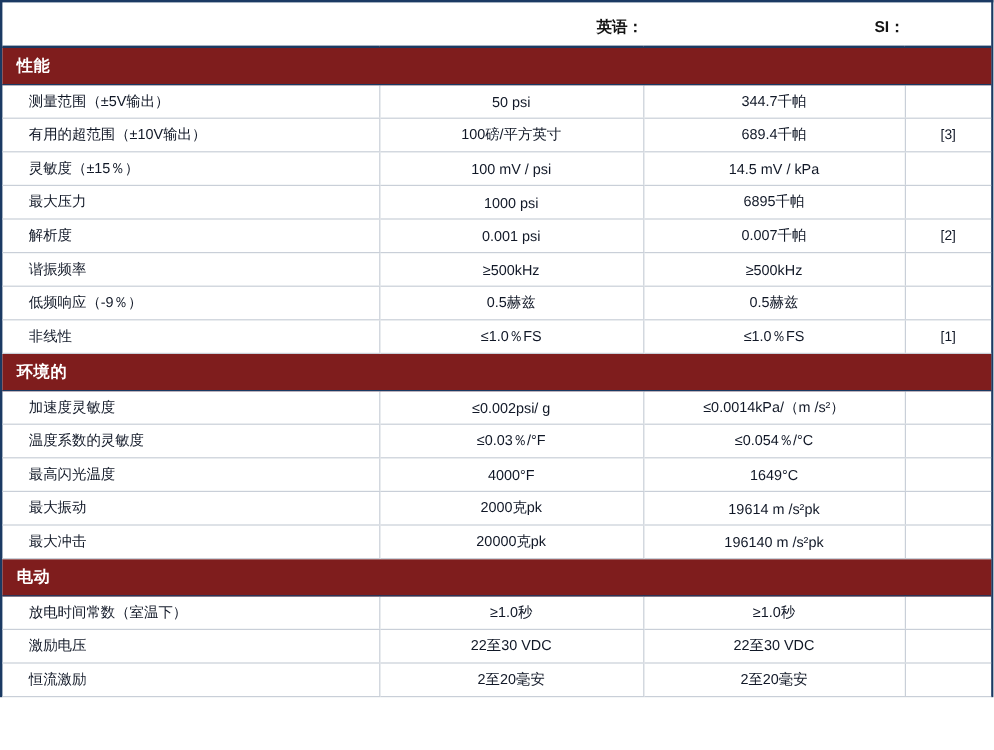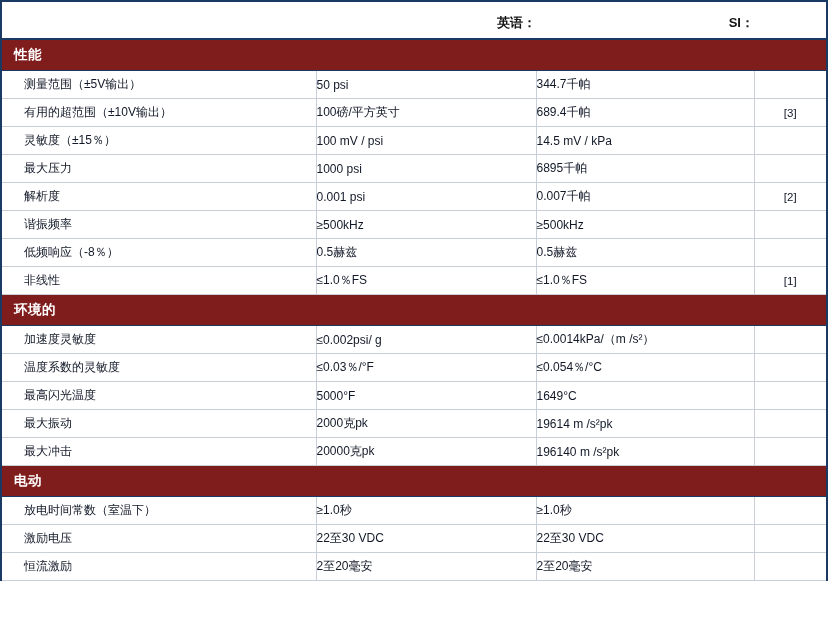--- a/index.html
+++ b/index.html
@@ -60,21 +60,21 @@
     font-size: 12px;
     height: 23px;
     padding: 2px 0;
     color: #111827;
   }
   tr.data-row td.label {
     padding-left: 22px;
     text-align: left;
   }
   tr.data-row td.val {
-    text-align: left;
+    text-align: center;
     border-left: 1px solid #c9cfd8;
   }
   tr.data-row td.note {
     text-align: center;
     border-left: 1px solid #c9cfd8;
     font-size: 11.5px;
   }
   tr.data-row:last-child td { border-bottom: 1px solid #c9cfd8; }
 </style>
 </head>
@@ -128,21 +128,21 @@
           <td class="val">0.007千帕</td>
           <td class="note">[2]</td>
         </tr>
         <tr class="data-row">
           <td class="label">谐振频率</td>
           <td class="val">≥500kHz</td>
           <td class="val">≥500kHz</td>
           <td class="note"></td>
         </tr>
         <tr class="data-row">
-          <td class="label">低频响应（-8％）</td>
+          <td class="label">低频响应（-9％）</td>
           <td class="val">0.5赫兹</td>
           <td class="val">0.5赫兹</td>
           <td class="note"></td>
         </tr>
         <tr class="data-row">
           <td class="label">非线性</td>
           <td class="val">≤1.0％FS</td>
           <td class="val">≤1.0％FS</td>
           <td class="note">[1]</td>
         </tr>
@@ -156,21 +156,21 @@
           <td class="note"></td>
         </tr>
         <tr class="data-row">
           <td class="label">温度系数的灵敏度</td>
           <td class="val">≤0.03％/°F</td>
           <td class="val">≤0.054％/°C</td>
           <td class="note"></td>
         </tr>
         <tr class="data-row">
           <td class="label">最高闪光温度</td>
-          <td class="val">5000°F</td>
+          <td class="val">4000°F</td>
           <td class="val">1649°C</td>
           <td class="note"></td>
         </tr>
         <tr class="data-row">
           <td class="label">最大振动</td>
           <td class="val">2000克pk</td>
           <td class="val">19614 m /s²pk</td>
           <td class="note"></td>
         </tr>
         <tr class="data-row">

